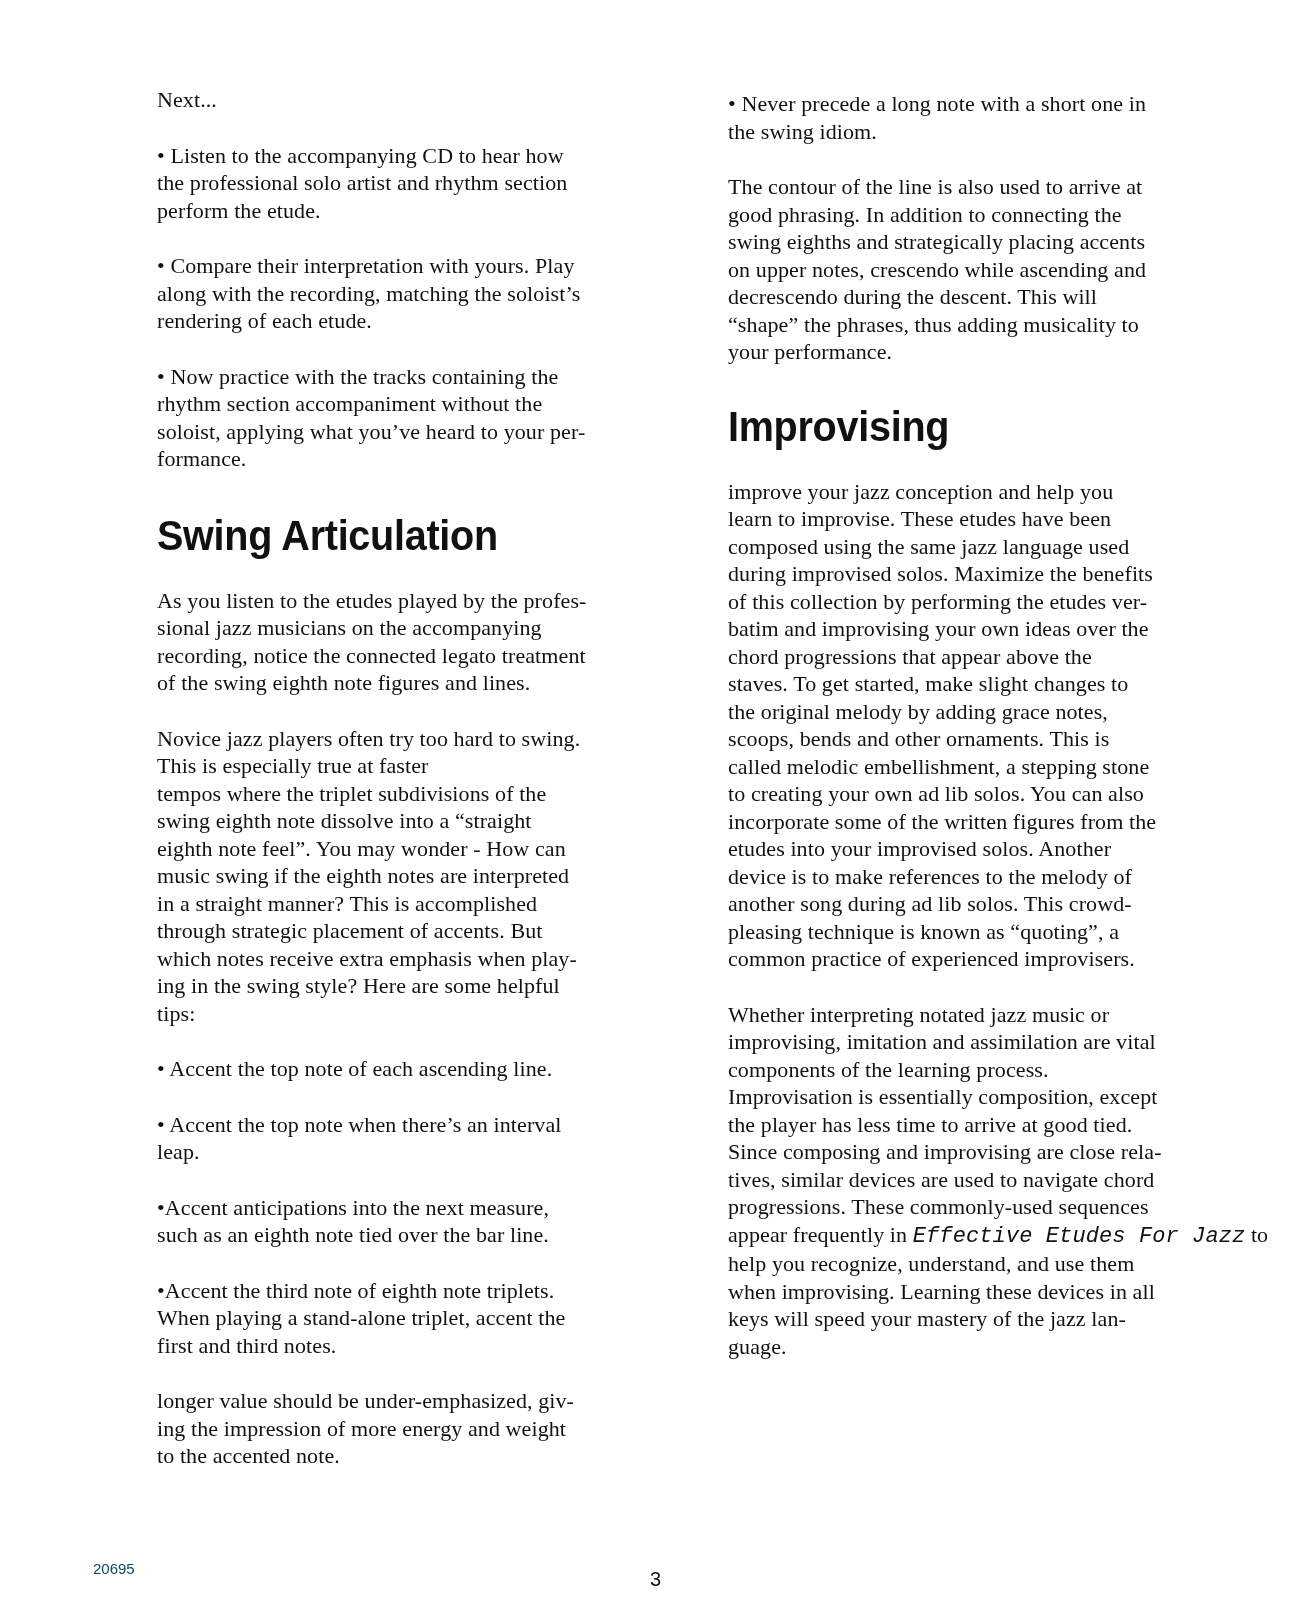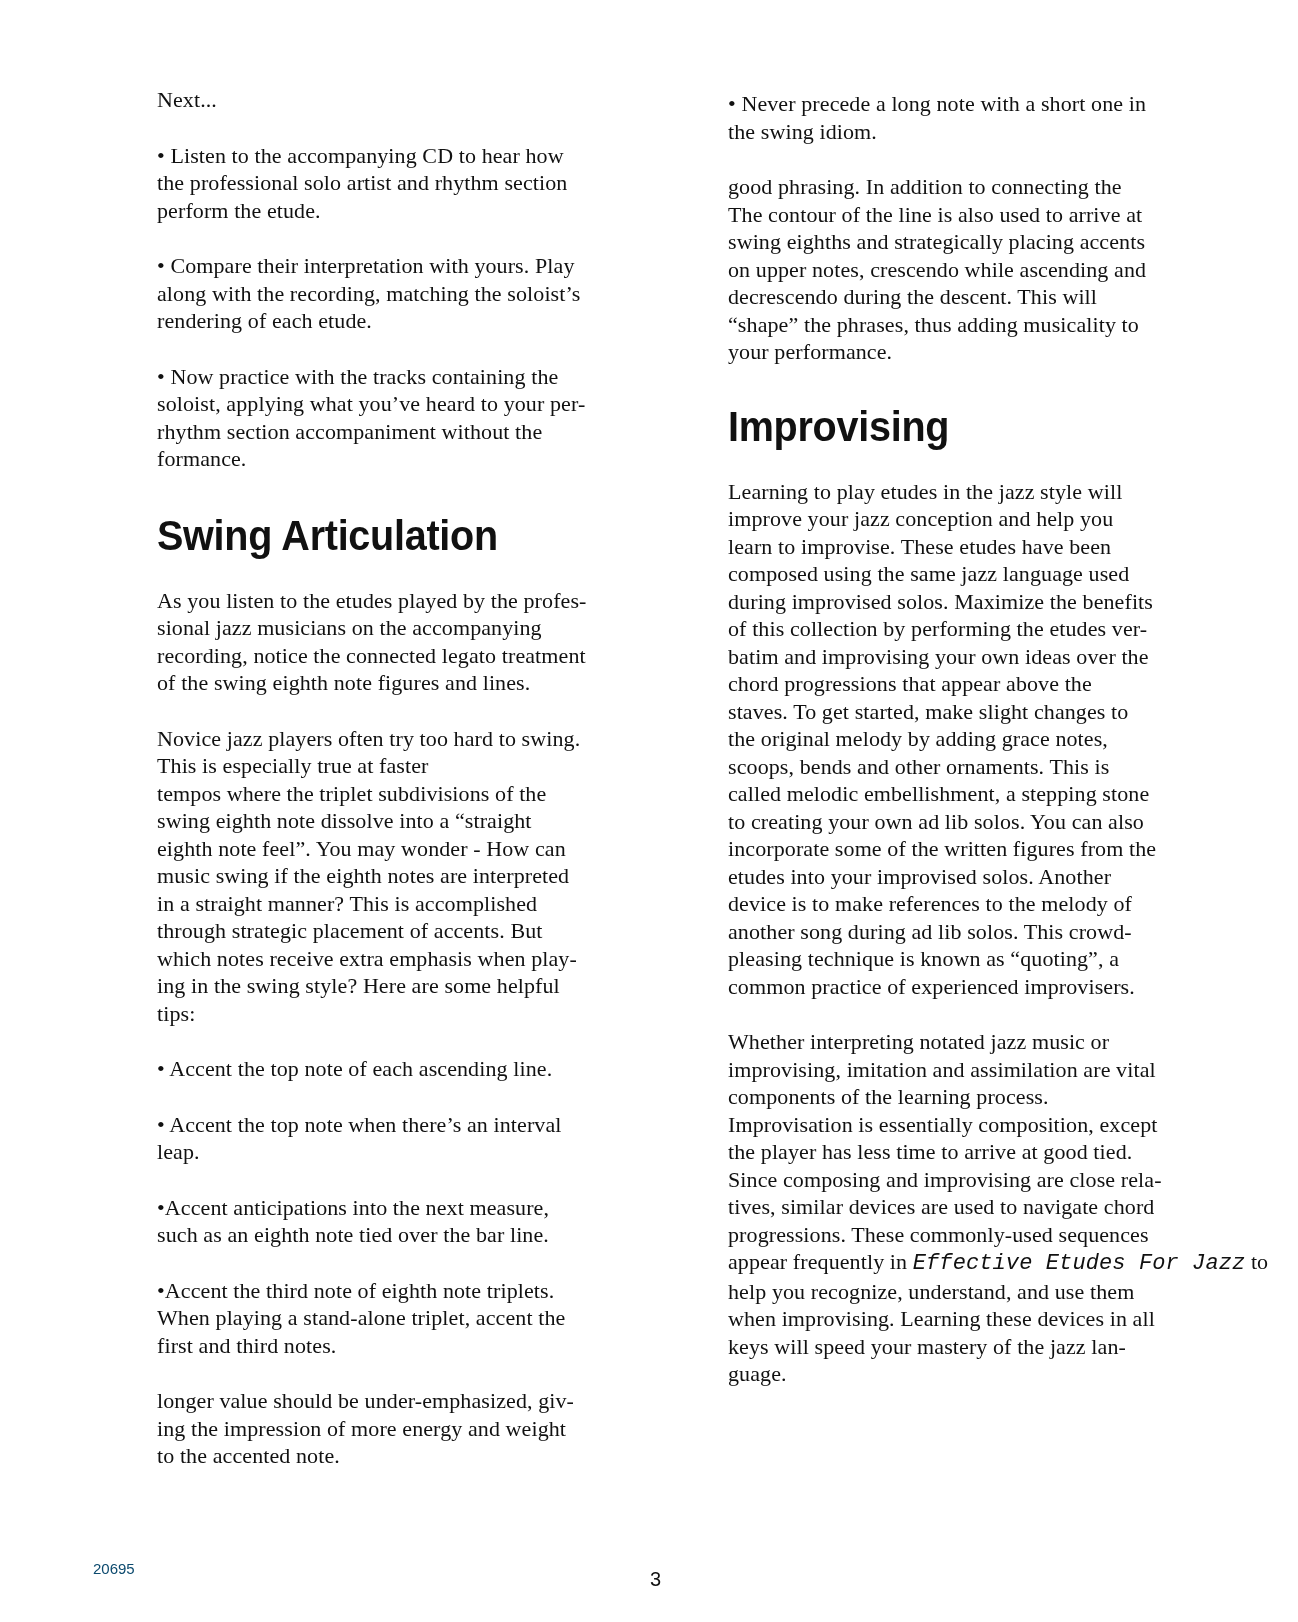--- a/index.html
+++ b/index.html
@@ -89,22 +89,22 @@
     </p>
 
     <p class="para">
       <span class="line">• Compare their interpretation with yours. Play</span>
       <span class="line">along with the recording, matching the soloist’s</span>
       <span class="line">rendering of each etude.</span>
     </p>
 
     <p class="para" style="margin-bottom:0;">
       <span class="line">• Now practice with the tracks containing the</span>
+      <span class="line">rhythm section accompaniment without the</span>
       <span class="line">soloist, applying what you’ve heard to your per-</span>
-      <span class="line">rhythm section accompaniment without the</span>
       <span class="line">formance.</span>
     </p>
 
     <h2 class="heading heading-swing">Swing Articulation</h2>
 
     <p class="para">
       <span class="line">As you listen to the etudes played by the profes-</span>
       <span class="line">sional jazz musicians on the accompanying</span>
       <span class="line">recording, notice the connected legato treatment</span>
       <span class="line">of the swing eighth note figures and lines.</span>
@@ -152,33 +152,32 @@
   </div>
 
   <div class="col col-right">
 
     <p class="para">
       <span class="line">• Never precede a long note with a short one in</span>
       <span class="line">the swing idiom.</span>
     </p>
 
     <p class="para" style="margin-bottom:0;">
+      <span class="line">The contour of the line is also used to arrive at</span>
       <span class="line">good phrasing. In addition to connecting the</span>
-      <span class="line">The contour of the line is also used to arrive at</span>
       <span class="line">swing eighths and strategically placing accents</span>
       <span class="line">on upper notes, crescendo while ascending and</span>
       <span class="line">decrescendo during the descent. This will</span>
       <span class="line">“shape” the phrases, thus adding musicality to</span>
       <span class="line">your performance.</span>
     </p>
 
     <h2 class="heading heading-improv">Improvising</h2>
 
     <p class="para">
-      <span class="line">Learning to play etudes in the jazz style will</span>
       <span class="line">improve your jazz conception and help you</span>
       <span class="line">learn to improvise. These etudes have been</span>
       <span class="line">composed using the same jazz language used</span>
       <span class="line">during improvised solos. Maximize the benefits</span>
       <span class="line">of this collection by performing the etudes ver-</span>
       <span class="line">batim and improvising your own ideas over the</span>
       <span class="line">chord progressions that appear above the</span>
       <span class="line">staves. To get started, make slight changes to</span>
       <span class="line">the original melody by adding grace notes,</span>
       <span class="line">scoops, bends and other ornaments. This is</span>

